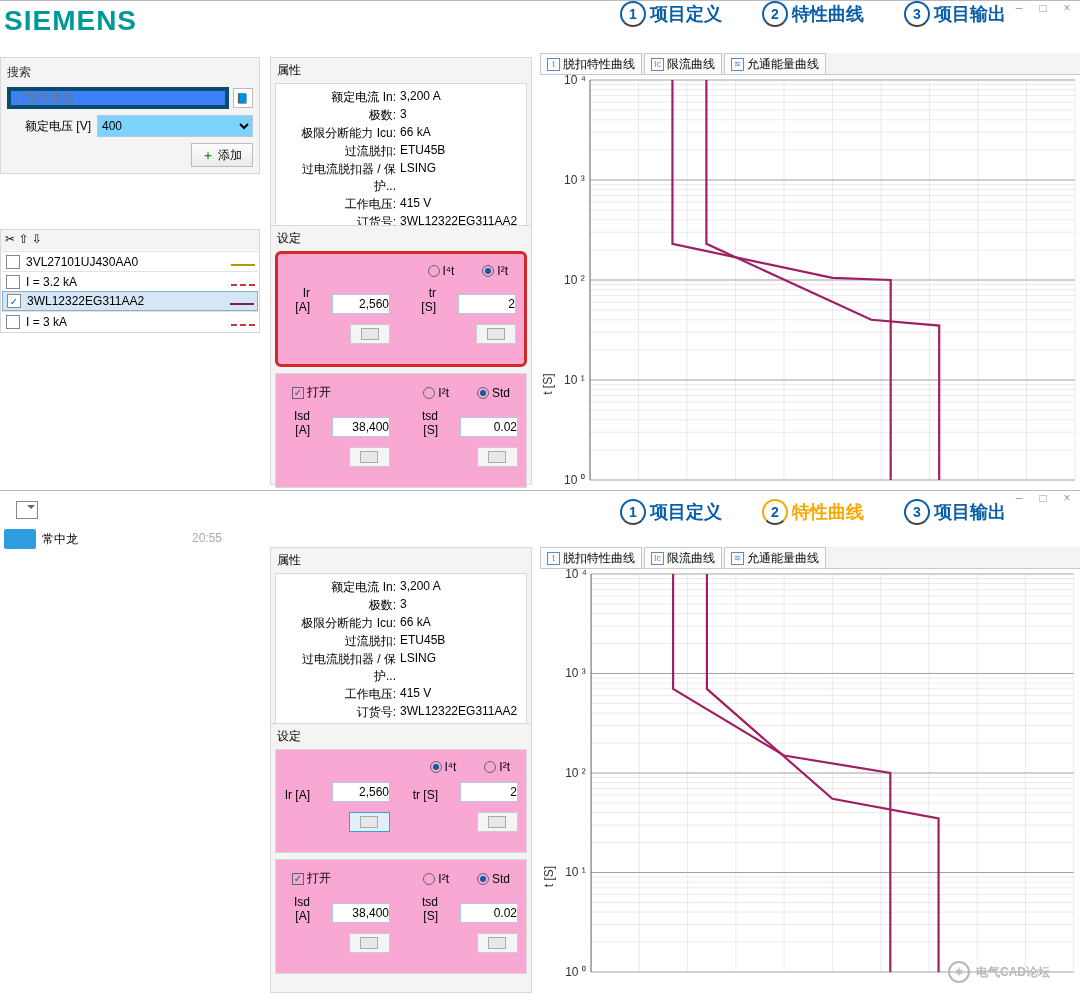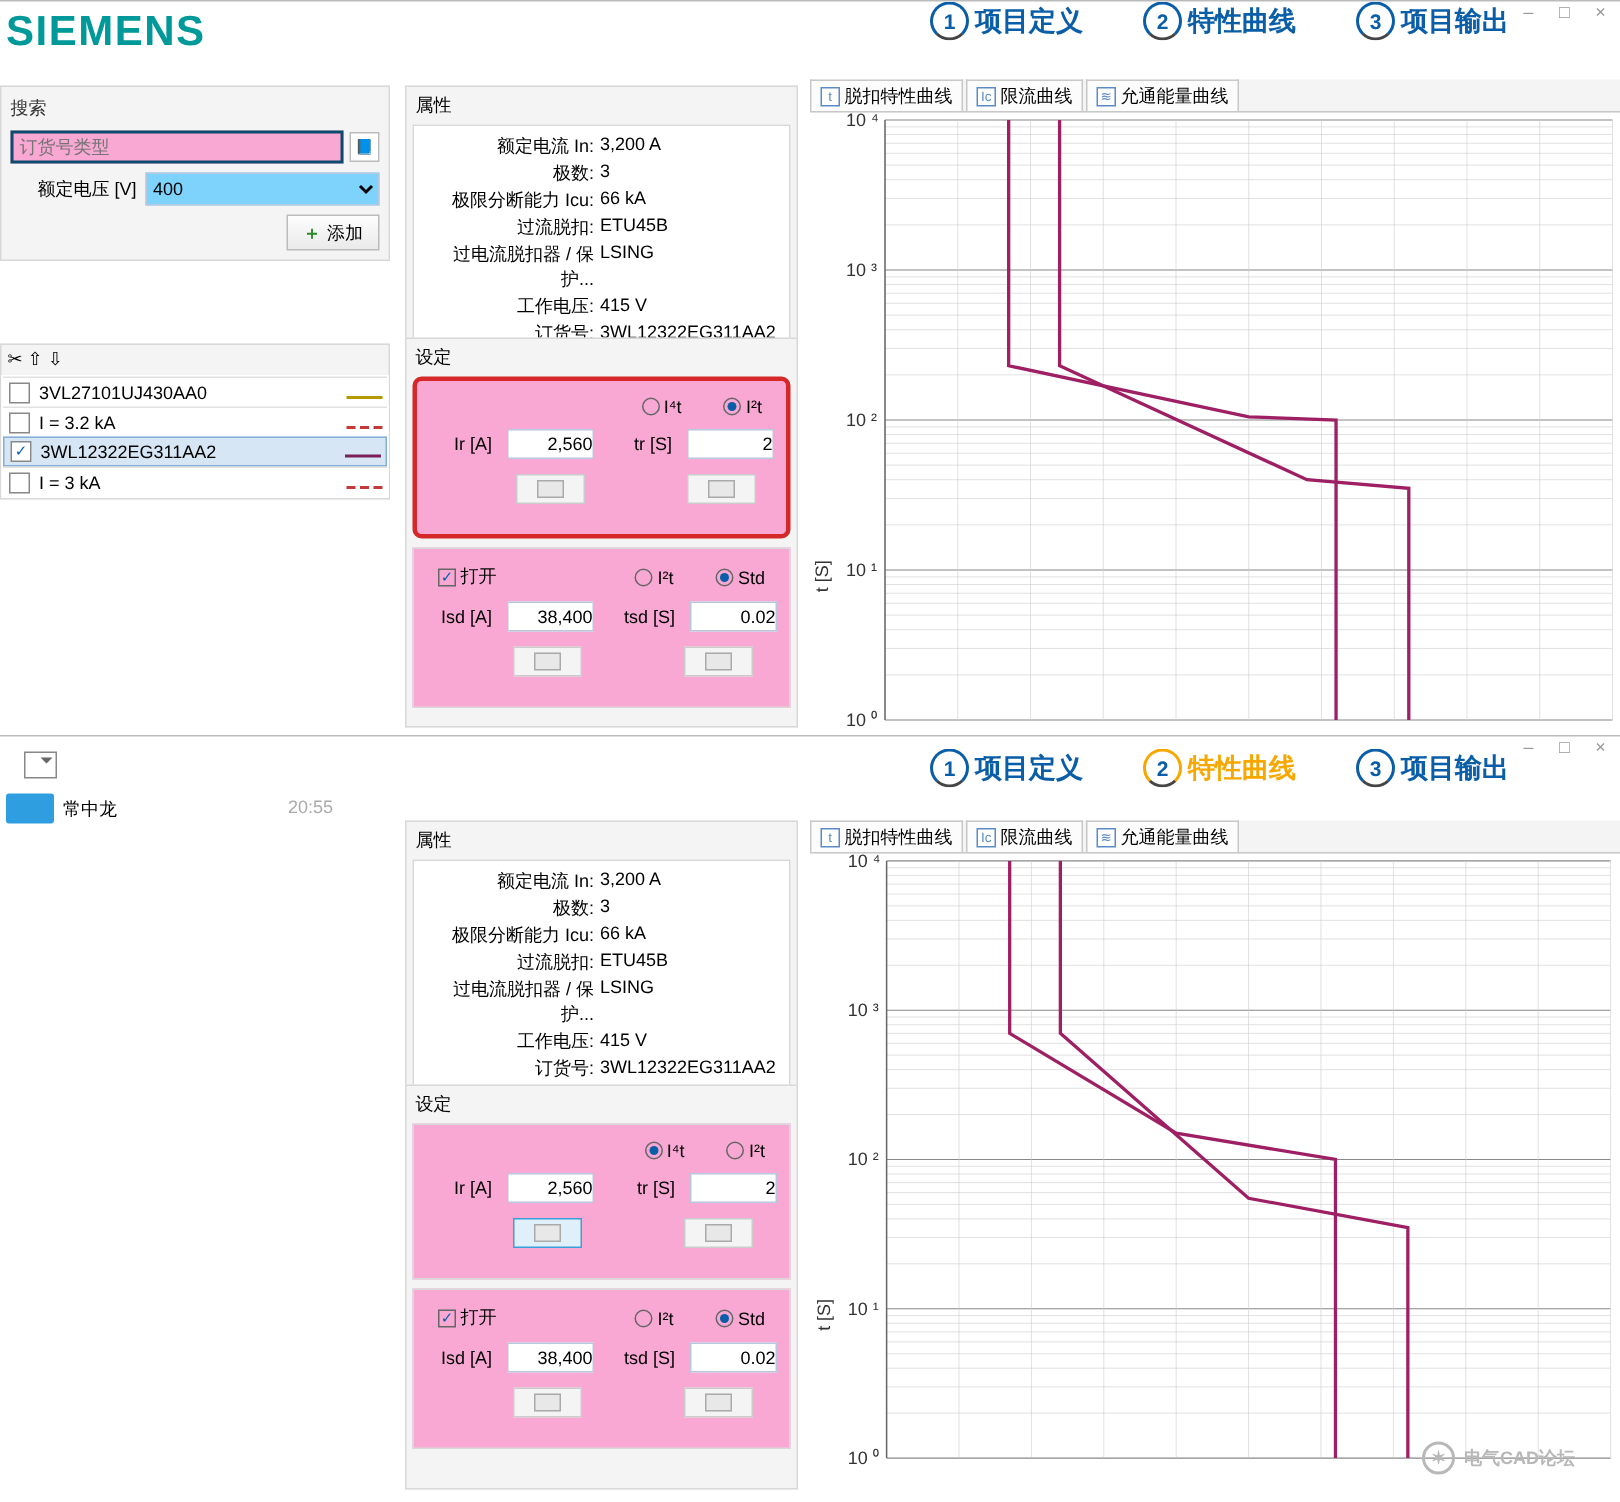--- a/index.html
+++ b/index.html
@@ -13,21 +13,21 @@
 .bot-half .steps{left:620px;top:8px;}
 .step{display:flex;align-items:center;gap:4px;}
 .step-circle{width:26px;height:26px;border:2px solid #0a5ea8;border-bottom-color:#444;border-radius:50%;display:flex;align-items:center;justify-content:center;color:#0a5ea8;font-weight:700;font-size:14px;}
 .step.active .step-circle{border-color:#f7a800;border-bottom-color:#444;}
 .step-label{color:#0a5ea8;font-weight:700;font-size:18px;}
 .step.active .step-label{color:#f7a800;}
 
 .search-pane{position:absolute;left:0;top:56px;width:260px;border:1px solid #d8d8d8;background:#f4f4f4;padding:6px;}
 .search-pane h3{font-size:12px;font-weight:400;margin-bottom:6px;color:#333;}
 .srow{display:flex;align-items:center;margin-bottom:6px;}
-.srow input[type=text]{flex:1;height:22px;border:2px solid #0c4a6e;background:#f9a8d4;padding:0 4px;}
+.srow input[type=text]{flex:1;height:22px;border:4px solid #0c4a6e;background:#3b82f6;padding:0 4px;}
 .book-icon{width:20px;height:20px;margin-left:4px;background:#fff;border:1px solid #bbb;display:flex;align-items:center;justify-content:center;color:#3a76c4;font-size:10px;}
 .srow label{width:90px;text-align:right;padding-right:6px;}
 .srow select{flex:1;height:22px;border:1px solid #b5c8e0;background:#7dd3fc;}
 .add-btn{float:right;height:24px;padding:0 10px;border:1px solid #bbb;background:linear-gradient(#fdfdfd,#eaeaea);display:inline-flex;align-items:center;gap:4px;}
 .plus{color:#2a8a2a;font-weight:700;}
 
 .list-pane{position:absolute;left:0;top:228px;width:260px;border:1px solid #d8d8d8;background:#f4f4f4;}
 .list-tools{height:20px;padding:2px 4px;}
 .list{background:#fff;border:1px solid #fff;}
 .list-row{display:flex;align-items:center;height:20px;border-top:1px solid #e2e2e2;padding-left:4px;}
@@ -56,21 +56,21 @@
 .bot-half .settings{left:270px;top:232px;}
 .settings h3{font-size:12px;font-weight:400;padding:4px 6px;font-family:Liberation Serif, serif;}
 .set-box{background:#f9a8d4;border:1px solid #d8d8d8;margin:0 4px 6px 4px;padding:10px 8px;position:relative;}
 .set-box.red{border:3px solid #d62828;border-radius:6px;}
 .radgrp{display:flex;justify-content:flex-end;gap:28px;margin-bottom:8px;padding-right:8px;}
 .radgrp.cbwrap{justify-content:flex-start;padding-left:8px;}
 .radgrp label{display:flex;align-items:center;gap:3px;}
 .rad{width:12px;height:12px;border:1px solid #666;border-radius:50%;display:inline-flex;align-items:center;justify-content:center;}
 .rad.on::after{content:"";width:6px;height:6px;background:#0a5ea8;border-radius:50%;}
 .cbx{width:12px;height:12px;border:1px solid #666;display:inline-flex;align-items:center;justify-content:center;font-size:10px;color:#0a5ea8;}
-.set-row{display:flex;align-items:center;gap:10px;margin-bottom:10px;}
+.set-row{display:flex;align-items:flex-end;gap:22px;margin-bottom:10px;}
 .set-row .sl{width:48px;text-align:right;}
 .set-row input{width:58px;height:20px;border:1px solid #b5c8e0;text-align:right;padding-right:0;}
 .slider{width:46px;height:20px;border:1px solid #ccc;background:#f4f4f4;display:flex;align-items:center;justify-content:center;position:relative;}
 .slider.sel{border:1px solid #3a9ed8;background:#dff0fa;}
 .slider::before{content:"";width:16px;height:10px;background:#e8e8e8;border:1px solid #aaa;}
 
 .chart-pane{position:absolute;top:52px;right:0;background:#fff;}
 .top-half .chart-pane{left:540px;height:432px;}
 .bot-half .chart-pane{left:540px;top:56px;height:430px;}
 .chart-tabs{height:22px;display:flex;border-bottom:1px solid #c8c8c8;background:#f4f4f4;}

